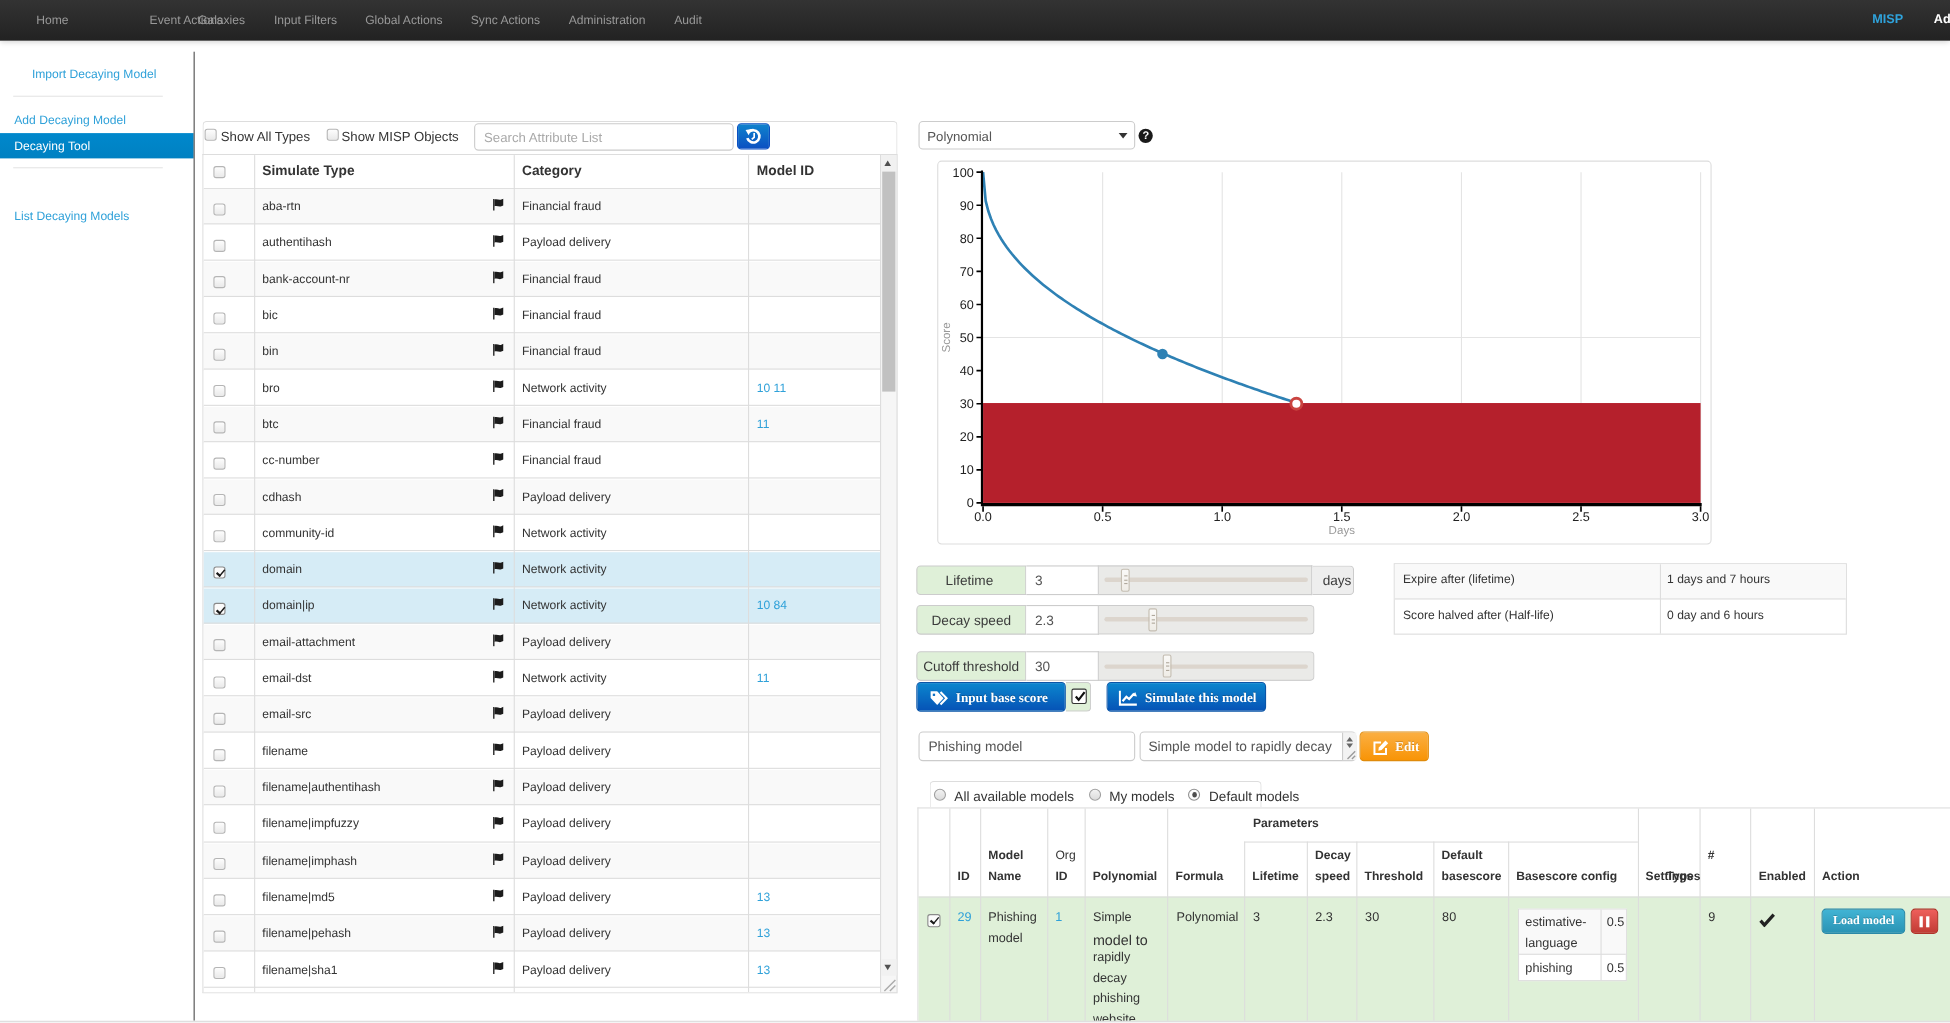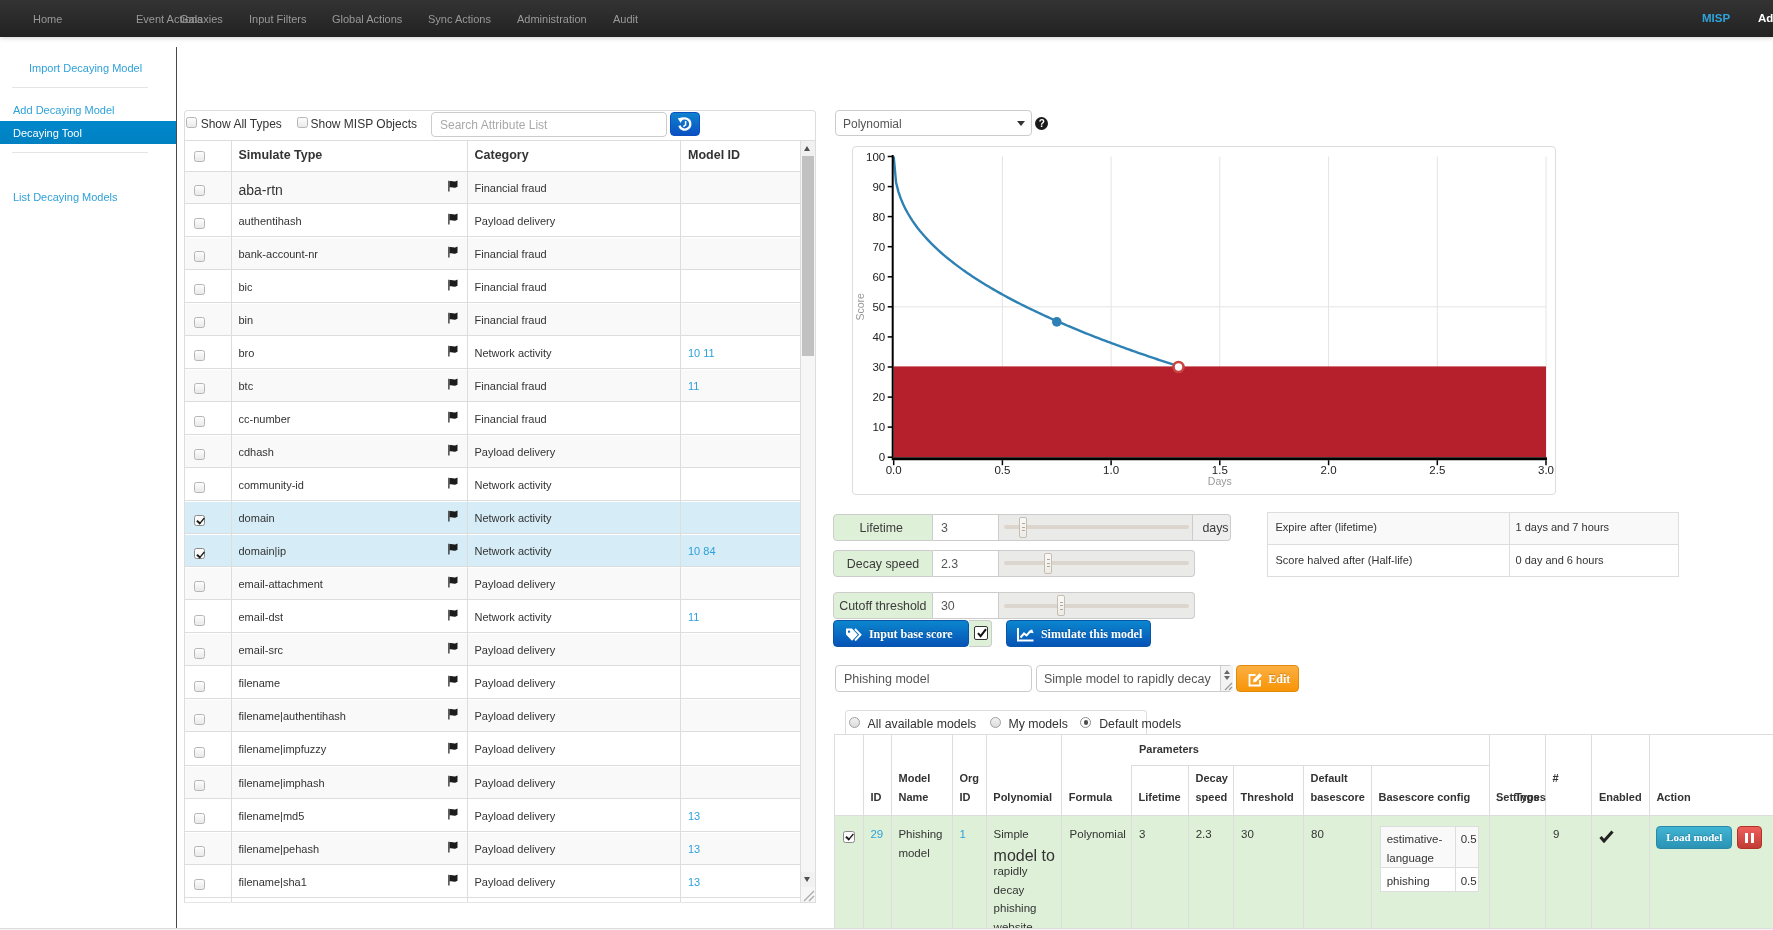--- a/index.html
+++ b/index.html
@@ -51,21 +51,21 @@
       </svg>
     </div>
 <div style="position:absolute;left:184px;top:139.5px;width:616px;height:763.5px;overflow:hidden;border-left:1px solid #ddd;border-top:1px solid #ddd;border-bottom:1px solid #e5e5e5;">
 <div style="position:absolute;left:0;top:0;width:616px;height:31.1px;background:#fff;border-bottom:1px solid #ddd;"></div>
 <div class="cb" style="left:9px;top:10px;"></div>
 <div style="position:absolute; left:53.5px; top:7.5px; font-size:12.5px; color:#333; font-weight:bold; white-space:nowrap;">Simulate Type</div>
 <div style="position:absolute; left:289.5px; top:7.5px; font-size:12.5px; color:#333; font-weight:bold; white-space:nowrap;">Category</div>
 <div style="position:absolute; left:503px; top:7.5px; font-size:12.5px; color:#333; font-weight:bold; white-space:nowrap;">Model ID</div>
 <div style="position:absolute;left:0;top:31.1px;width:616px;height:32.0px;background:#f9f9f9;border-bottom:1px solid #ddd;"></div>
 <div class="cb" style="left:9px;top:44.3px;"></div>
-<div style="position:absolute; left:53.5px; top:41.1px; font-size:14px; color:#333; font-weight:normal; white-space:nowrap;">aba-rtn</div>
+<div style="position:absolute; left:53.5px; top:41.1px; font-size:11px; color:#333; font-weight:normal; white-space:nowrap;">aba-rtn</div>
 <div style="position:absolute;left:262px;top:39.1px;width:12px;height:12px;">
         <svg width="12" height="12" viewBox="0 0 12 12" style="position:absolute;left:0;top:0;">
           <path fill="#1c1c1c" d="M1.3 0.8 h1.2 v10.6 h-1.2 z"></path>
           <path fill="#1c1c1c" d="M2.5 1.4 c2.2,-1.1 4.2,0.9 6.3,-0.1 l1.7,-0.7 v6.2 l-1.7,0.7 c-2.1,1 -4.1,-1 -6.3,0.1 z"></path>
         </svg>
       </div>
 <div style="position:absolute; left:289.5px; top:41.1px; font-size:11px; color:#333; font-weight:normal; white-space:nowrap;">Financial fraud</div>
 <div style="position:absolute;left:0;top:64.2px;width:616px;height:32.0px;background:#fff;border-bottom:1px solid #ddd;"></div>
 <div class="cb" style="left:9px;top:77.4px;"></div>
 <div style="position:absolute; left:53.5px; top:74.15px; font-size:11px; color:#333; font-weight:normal; white-space:nowrap;">authentihash</div>
@@ -468,21 +468,21 @@
       <div class="vline" style="left:653.5px;top:0;height:193.6px;"></div>
       <div class="vline" style="left:710.0px;top:0;height:193.6px;"></div>
       <div class="vline" style="left:756.4px;top:0;height:193.6px;"></div>
       <div class="vline" style="left:813.9px;top:0;height:193.6px;"></div>
       <div class="hline" style="left:296.0px;top:30.4px;width:357.5px;"></div>
       <div class="hline" style="left:0;top:80.4px;width:939px;"></div>
       <div style="position:absolute; left:304px; top:8px; font-size:11px; color:#333; font-weight:bold; white-space:nowrap;">Parameters</div>
       <div style="position:absolute; left:35.5px; top:55.900000000000006px; font-size:11px; color:#333; font-weight:bold; white-space:nowrap;">ID</div>
       <div style="position:absolute; left:63.5px; top:37.400000000000006px; font-size:11px; color:#333; font-weight:bold; white-space:nowrap;">Model</div>
       <div style="position:absolute; left:63.5px; top:55.900000000000006px; font-size:11px; color:#333; font-weight:bold; white-space:nowrap;">Name</div>
-      <div style="position:absolute; left:124.5px; top:37.400000000000006px; font-size:11px; color:#333; font-weight:bold; white-space:nowrap;">Org</div>
+      <div style="position:absolute; left:124.5px; top:37.400000000000006px; font-size:11px; color:#333; font-weight:normal; white-space:nowrap;">Org</div>
       <div style="position:absolute; left:124.5px; top:55.900000000000006px; font-size:11px; color:#333; font-weight:bold; white-space:nowrap;">ID</div>
       <div style="position:absolute; left:158.3px; top:55.900000000000006px; font-size:11px; color:#333; font-weight:bold; white-space:nowrap;">Polynomial</div>
       <div style="position:absolute; left:233.7px; top:55.900000000000006px; font-size:11px; color:#333; font-weight:bold; white-space:nowrap;">Formula</div>
       <div style="position:absolute; left:303.5px; top:55.900000000000006px; font-size:11px; color:#333; font-weight:bold; white-space:nowrap;">Lifetime</div>
       <div style="position:absolute; left:360.5px; top:37.400000000000006px; font-size:11px; color:#333; font-weight:bold; white-space:nowrap;">Decay</div>
       <div style="position:absolute; left:360.5px; top:55.900000000000006px; font-size:11px; color:#333; font-weight:bold; white-space:nowrap;">speed</div>
       <div style="position:absolute; left:405.5px; top:55.900000000000006px; font-size:11px; color:#333; font-weight:bold; white-space:nowrap;">Threshold</div>
       <div style="position:absolute; left:475.5px; top:37.400000000000006px; font-size:11px; color:#333; font-weight:bold; white-space:nowrap;">Default</div>
       <div style="position:absolute; left:475.5px; top:55.900000000000006px; font-size:11px; color:#333; font-weight:bold; white-space:nowrap;">basescore</div>
       <div style="position:absolute; left:543.5px; top:55.900000000000006px; font-size:11px; color:#333; font-weight:bold; white-space:nowrap;">Basescore config</div>
@@ -490,21 +490,21 @@
       <div style="position:absolute; left:717.5px; top:37.400000000000006px; font-size:11px; color:#333; font-weight:bold; white-space:nowrap;">#</div>
       <div style="position:absolute; left:680px; top:55.900000000000006px; font-size:11px; color:#333; font-weight:bold; white-space:nowrap;">Types</div>
       <div style="position:absolute; left:763.9px; top:55.900000000000006px; font-size:11px; color:#333; font-weight:bold; white-space:nowrap;">Enabled</div>
       <div style="position:absolute; left:821.4px; top:55.900000000000006px; font-size:11px; color:#333; font-weight:bold; white-space:nowrap;text-align:center;">Action</div>
       <div class="cb checked" style="left:8px;top:95.5px;width:12px;height:12px;"></div>
       <div style="position:absolute; left:35.4px; top:93px; font-size:11.5px; color:#2fa1d9; font-weight:normal; white-space:nowrap;">29</div>
       <div style="position:absolute; left:63.4px; top:93px; font-size:11.5px; color:#333; font-weight:normal; white-space:nowrap;">Phishing</div>
       <div style="position:absolute; left:63.4px; top:111.5px; font-size:11.5px; color:#333; font-weight:normal; white-space:nowrap;">model</div>
       <div style="position:absolute; left:124.4px; top:93px; font-size:11.5px; color:#2fa1d9; font-weight:normal; white-space:nowrap;">1</div>
       <div style="position:absolute; left:158.60000000000002px; top:93.0px; font-size:11.5px; color:#333; font-weight:normal; white-space:nowrap;">Simple</div>
-      <div style="position:absolute; left:158.60000000000002px; top:111.5px; font-size:16px; color:#333; font-weight:normal; white-space:nowrap;">model to</div>
+      <div style="position:absolute; left:158.60000000000002px; top:111.5px; font-size:13px; color:#333; font-weight:normal; white-space:nowrap;">model to</div>
       <div style="position:absolute; left:158.60000000000002px; top:130.0px; font-size:11.5px; color:#333; font-weight:normal; white-space:nowrap;">rapidly</div>
       <div style="position:absolute; left:158.60000000000002px; top:148.5px; font-size:11.5px; color:#333; font-weight:normal; white-space:nowrap;">decay</div>
       <div style="position:absolute; left:158.60000000000002px; top:167.0px; font-size:11.5px; color:#333; font-weight:normal; white-space:nowrap;">phishing</div>
       <div style="position:absolute; left:158.60000000000002px; top:185.5px; font-size:11.5px; color:#333; font-weight:normal; white-space:nowrap;">website.</div>
       <div style="position:absolute; left:234.6px; top:93px; font-size:11.5px; color:#333; font-weight:normal; white-space:nowrap;">Polynomial</div>
       <div style="position:absolute; left:304px; top:93px; font-size:11.5px; color:#333; font-weight:normal; white-space:nowrap;">3</div>
       <div style="position:absolute; left:360.7px; top:93px; font-size:11.5px; color:#333; font-weight:normal; white-space:nowrap;">2.3</div>
       <div style="position:absolute; left:406px; top:93px; font-size:11.5px; color:#333; font-weight:normal; white-space:nowrap;">30</div>
       <div style="position:absolute; left:476px; top:93px; font-size:11.5px; color:#333; font-weight:normal; white-space:nowrap;">80</div>
       <div style="position:absolute;left:544.7px;top:90.5px;width:99.2px;height:66.7px;border:1px solid #ddd;background:#fff;">

